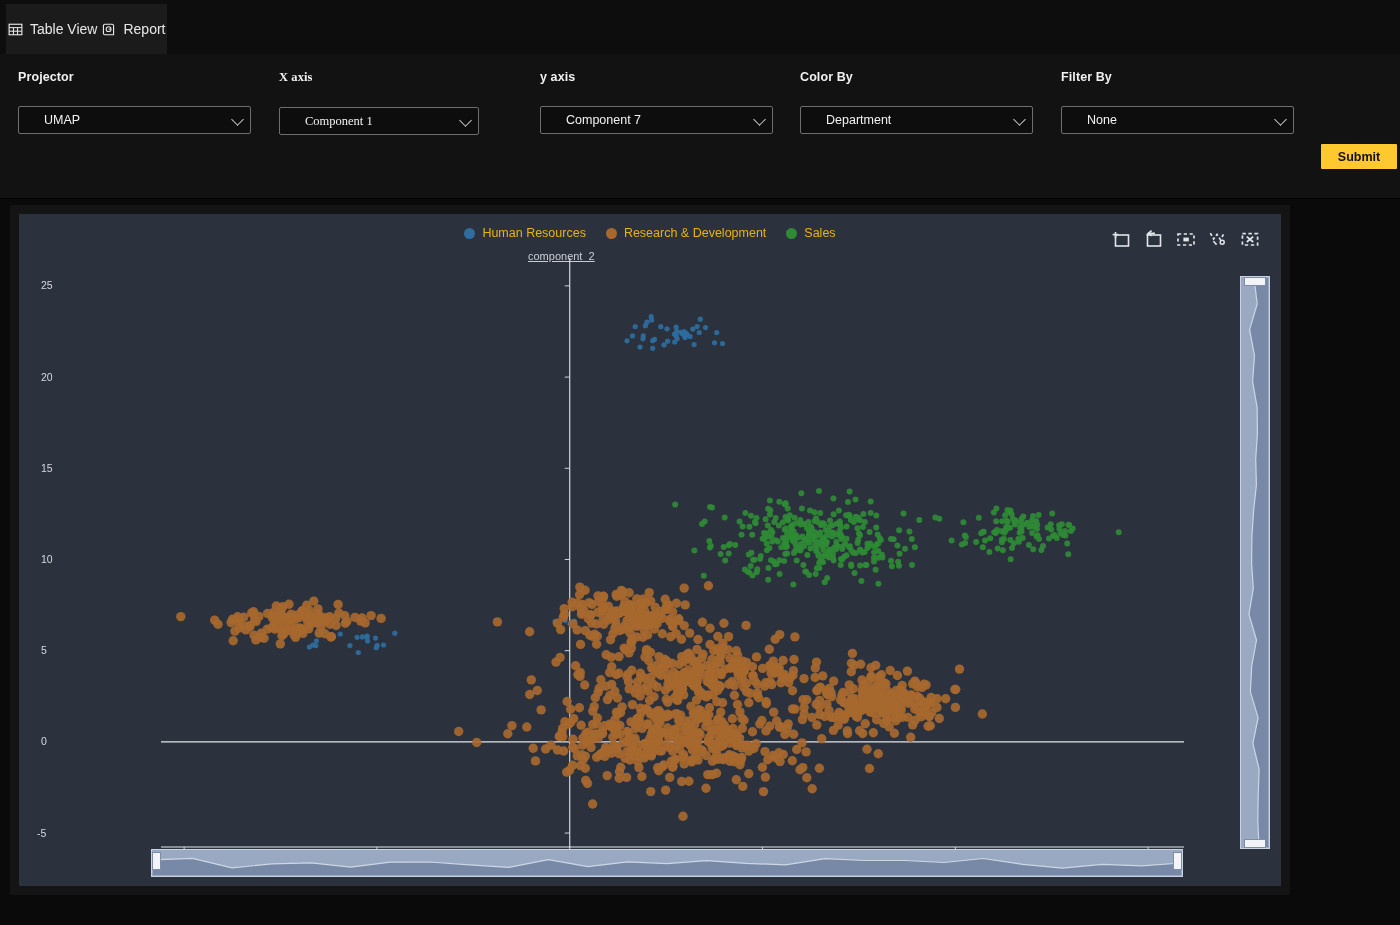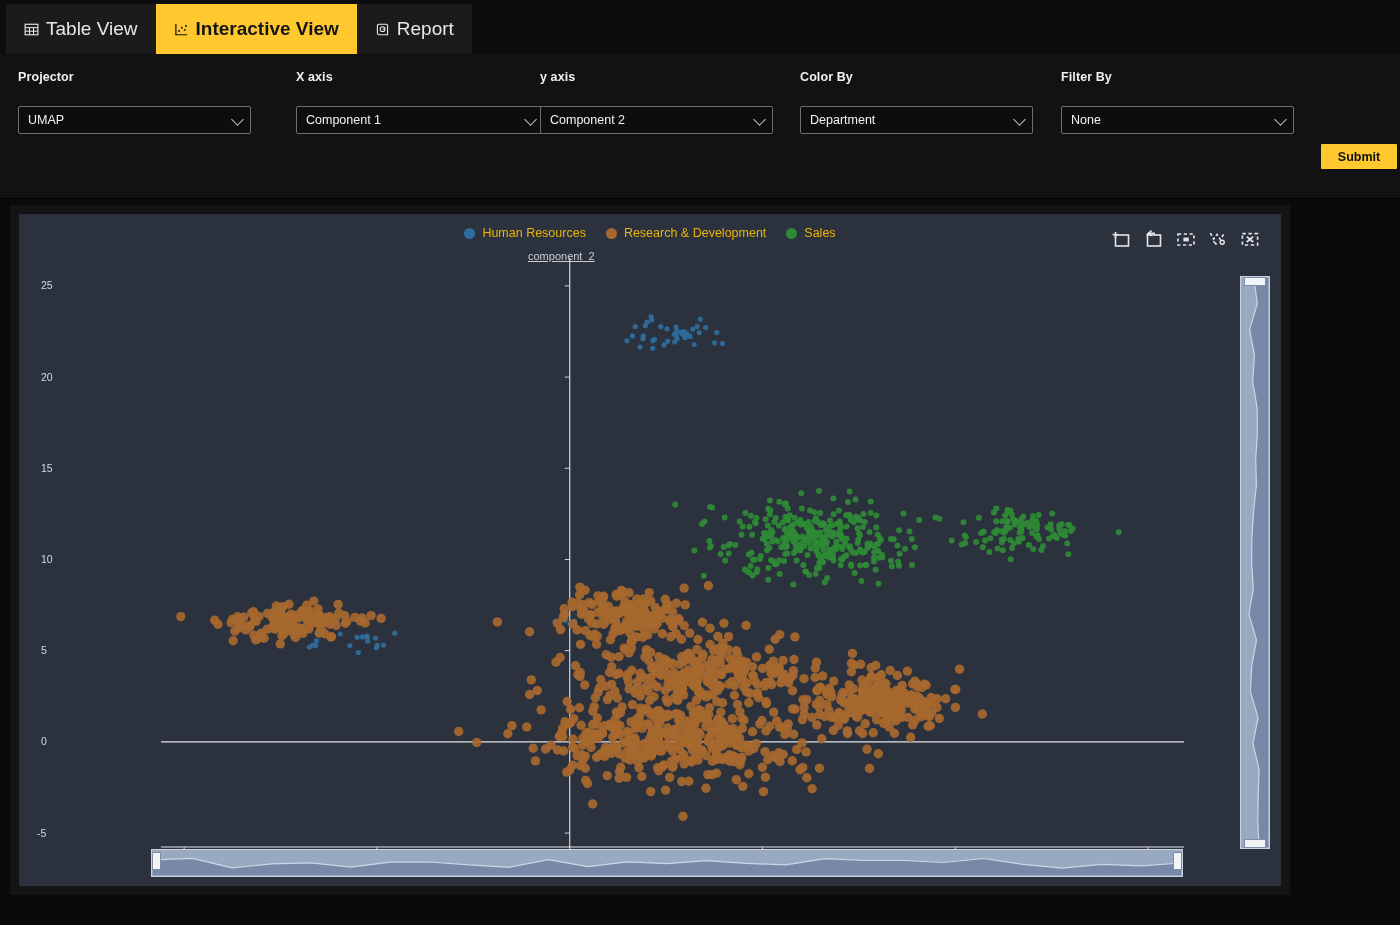--- a/index.html
+++ b/index.html
@@ -15,23 +15,23 @@
   
   #tabbar {
     height: 54px;
     background: #0d0d0d;
     display: flex;
     align-items: stretch;
     padding: 0;
   }
   .tab {
     display: flex; align-items: center; gap: 7px;
-    padding: 0 18px;
+    padding: 0 2px;
     margin: 4px 0 0 0;
-    font-size: 19px;
+    font-size: 14px;
     color: #e8e8e8;
     background: #1b1b1b;
     cursor: pointer;
     border: none;
     white-space: nowrap;
   }
   .tab:first-child { margin-left: 6px; }
   .tab.active {
     background: #ffc82e;
     color: #161616;
@@ -59,21 +59,21 @@
     letter-spacing: .1px;
   }
   .select {
     position: relative;
     height: 28px;
     background: #0d0d0d;
     border: 1px solid #6e6e6e;
     border-radius: 2px;
     display: flex;
     align-items: center;
-    padding: 0 26px 0 9px;
+    padding: 0 26px 0 25px;
     font-size: 12.5px;
     color: #f2f2f2;
     cursor: pointer;
     user-select: none;
   }
   .chev {
     position: absolute;
     right: 8px; top: 50%;
     width: 9px; height: 9px;
     margin-top: -5px;
@@ -185,30 +185,20 @@
     <svg class="tab-ico" viewBox="0 0 16 16">
       <rect x="1.2" y="2.4" width="13.6" height="11.2" fill="none" stroke="currentColor" stroke-width="1.2"></rect>
       <line x1="1.2" y1="6" x2="14.8" y2="6" stroke="currentColor" stroke-width="1.1"></line>
       <line x1="5.8" y1="6" x2="5.8" y2="13.6" stroke="currentColor" stroke-width="1.1"></line>
       <line x1="10.2" y1="6" x2="10.2" y2="13.6" stroke="currentColor" stroke-width="1.1"></line>
       <line x1="1.2" y1="9.8" x2="14.8" y2="9.8" stroke="currentColor" stroke-width="1.1"></line>
     </svg>
     <span>Table View</span>
   </button>
 
-  <button class="tab active">
-    <svg class="tab-ico" viewBox="0 0 16 16">
-      <polyline points="2,2 2,13.6 14,13.6" fill="none" stroke="currentColor" stroke-width="1.3"></polyline>
-      <circle cx="5.4" cy="9.6" r="1.05" fill="currentColor"></circle>
-      <circle cx="8.3" cy="6.2" r="1.05" fill="currentColor"></circle>
-      <circle cx="11.4" cy="8.4" r="1.05" fill="currentColor"></circle>
-      <circle cx="12.8" cy="4.3" r="1.05" fill="currentColor"></circle>
-    </svg>
-    <span>Interactive View</span>
-  </button>
 
   <button class="tab">
     <svg class="tab-ico" viewBox="0 0 16 16">
       <path d="M4.2 2.4 h7.6 a1.6 1.6 0 0 1 1.6 1.6 v9.6 h-9.2 a1.6 1.6 0 0 1 -1.6 -1.6 v-8 a1.6 1.6 0 0 1 1.6 -1.6 z" fill="none" stroke="currentColor" stroke-width="1.2"></path>
       <circle cx="8.1" cy="7.6" r="2.6" fill="none" stroke="currentColor" stroke-width="1.1"></circle>
       <line x1="8.1" y1="7.6" x2="10.6" y2="7.6" stroke="currentColor" stroke-width="1.1"></line>
     </svg>
     <span>Report</span>
   </button>
 </div>
@@ -216,32 +206,32 @@
 <div id="controls">
 
   <div class="ctl" id="ctl-0" style="left: 18px; width: 233px;">
     <div class="ctl-label">Projector</div>
     <div class="select" title="Select projector" style="width: 233px;">
       <span>UMAP</span>
       <span class="chev"></span>
     </div>
   </div>
 
-  <div class="ctl" id="ctl-1" style="left: 296px; width: 233px;">
+  <div class="ctl" id="ctl-1" style="left: 279px; width: 233px; font-family: Liberation Serif, serif;">
     <div class="ctl-label">X axis</div>
-    <div class="select" title="Select x axis" style="width: 248px;">
+    <div class="select" title="Select x axis" style="width: 200px;">
       <span>Component 1</span>
       <span class="chev"></span>
     </div>
   </div>
 
   <div class="ctl" id="ctl-2" style="left: 540px; width: 233px;">
     <div class="ctl-label">y axis</div>
     <div class="select" title="Select y axis" style="width: 233px;">
-      <span>Component 2</span>
+      <span>Component 7</span>
       <span class="chev"></span>
     </div>
   </div>
 
   <div class="ctl" id="ctl-4" style="left: 1061px; width: 233px;">
     <div class="ctl-label">Filter By</div>
     <div class="select" title="Select filter" style="width: 233px;">
       <span>None</span>
       <span class="chev"></span>
     </div>

